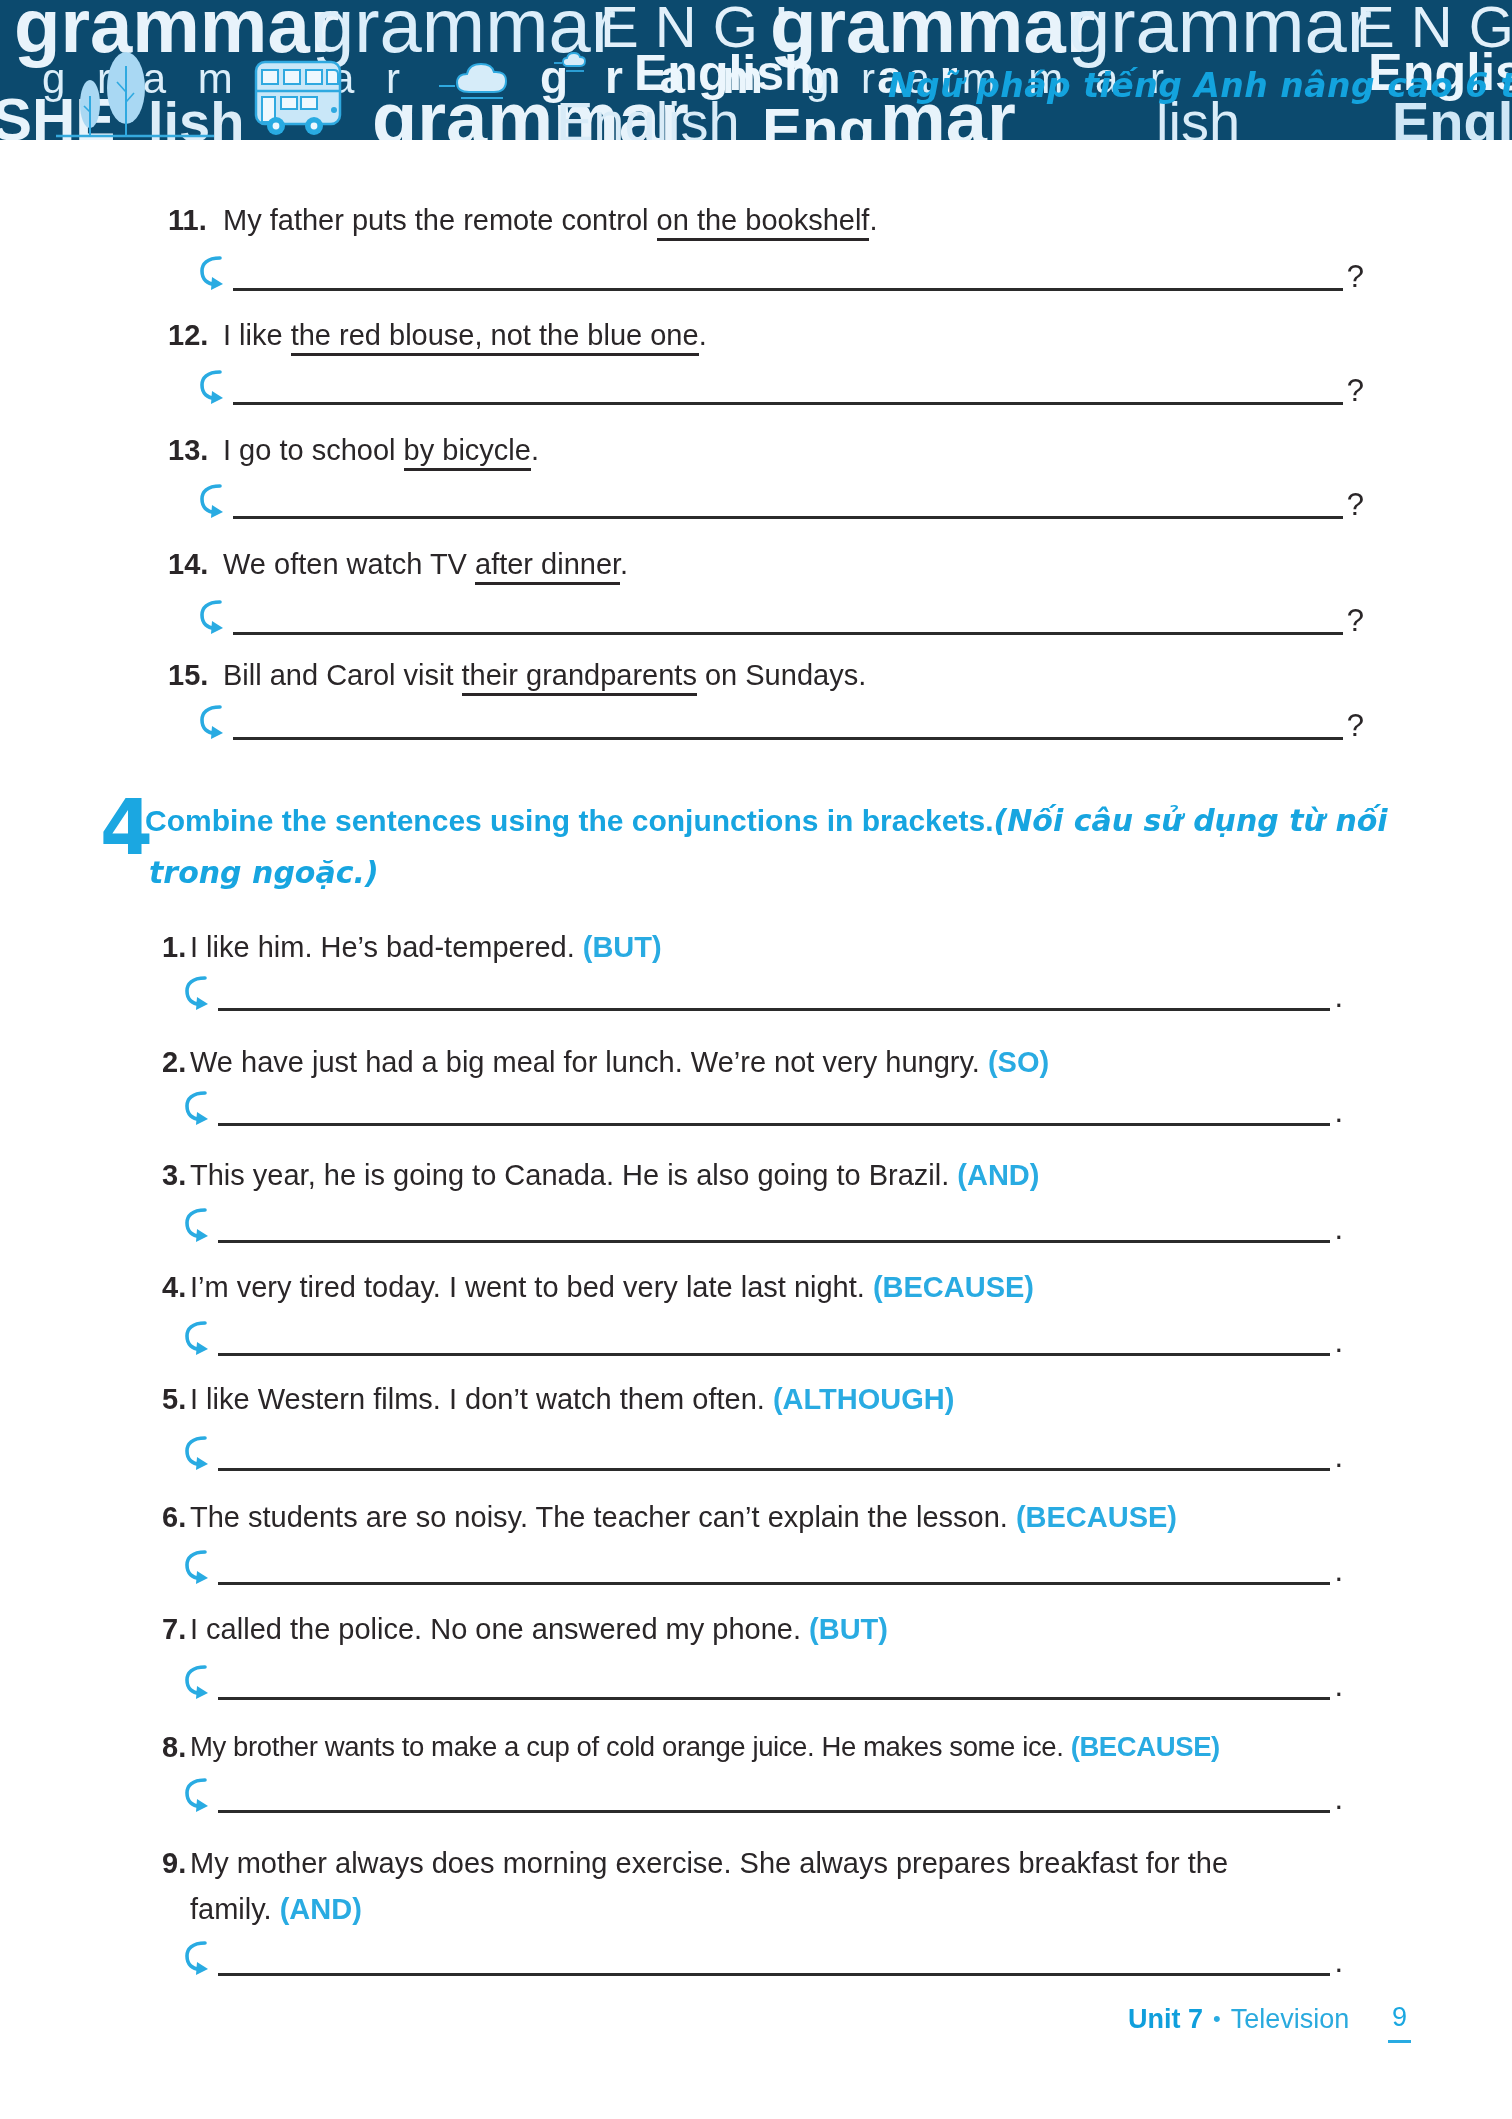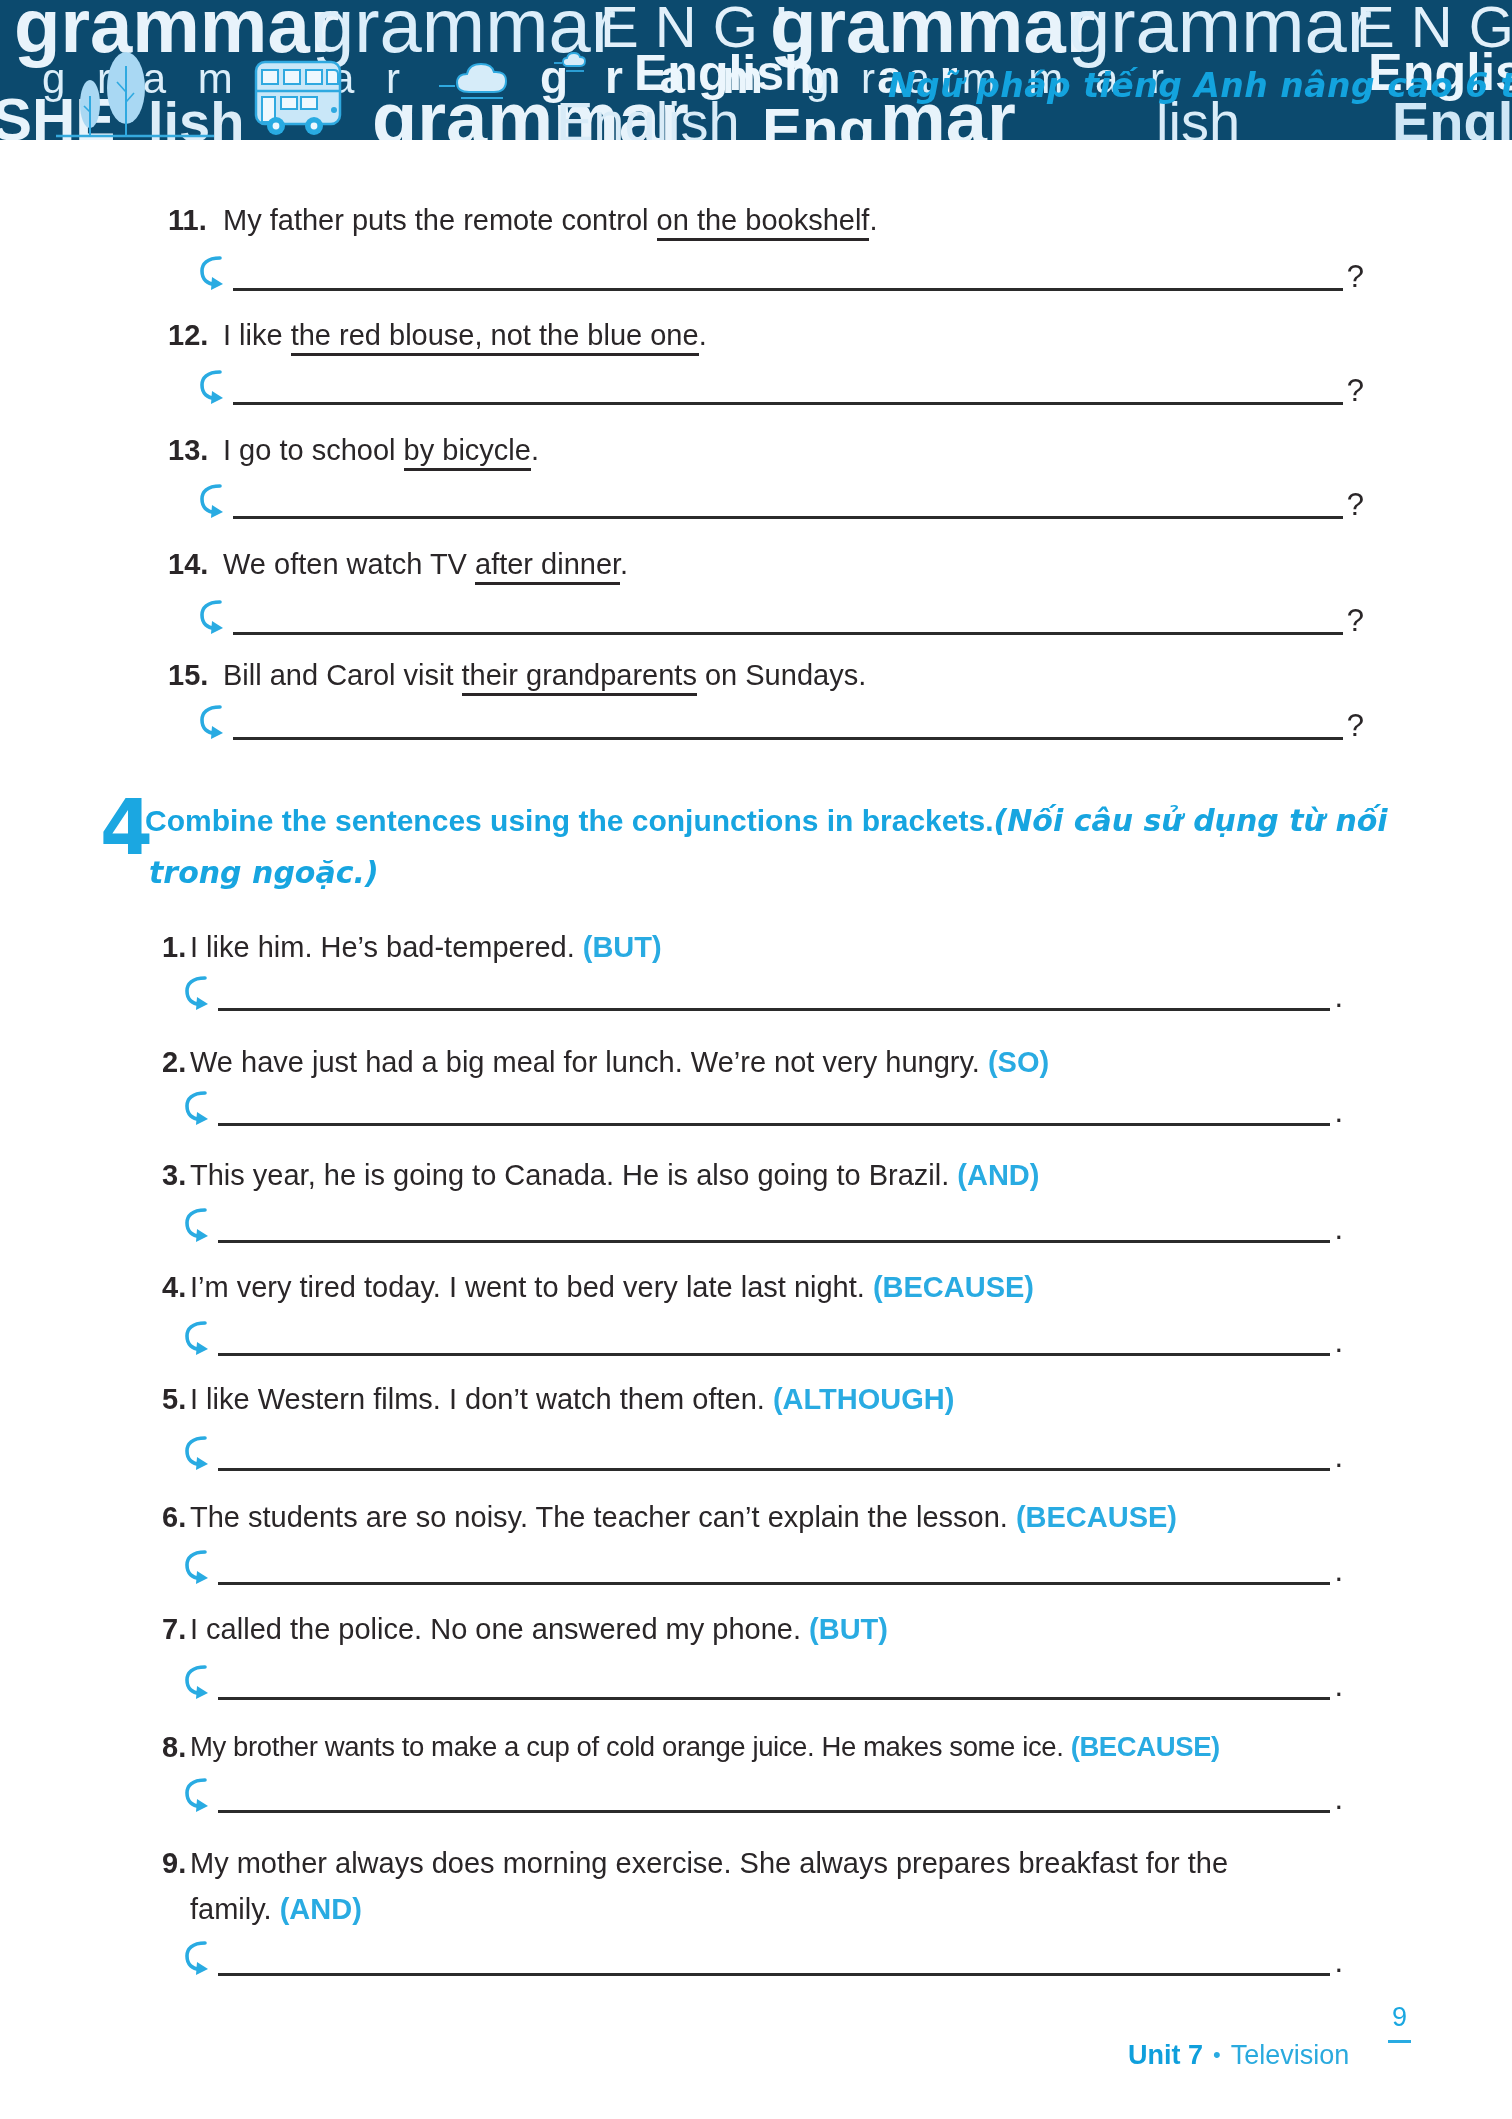--- a/index.html
+++ b/index.html
@@ -27,21 +27,21 @@
   .blankA{left:198px;width:1166px;}
   .blankB{left:183px;width:1160px;}
   
   .sec-number{position:absolute;left:100px;top:790px;font-size:76px;font-weight:bold;color:#1ba7e1;
               font-family:"DejaVu Sans","Liberation Sans",sans-serif;line-height:1;}
   .sec-line{position:absolute;left:145px;font-size:30px;line-height:1.2;color:#17a5e0;white-space:nowrap;}
   .sec-line .en{font-weight:bold;}
   .sec-line .vi{font-weight:bold;font-style:italic;font-family:"DejaVu Sans","Liberation Sans",sans-serif;}
   .sec-line .vi2{margin-left:4px;}
   
-  .footer-group{position:absolute;top:2004px;left:1128px;font-size:27px;color:#2aaade;white-space:nowrap;margin-top:36px;}
+  .footer-group{position:absolute;top:2004px;left:1128px;font-size:27px;color:#2aaade;white-space:nowrap;}
   .footer-group .unit{font-weight:bold;color:#0f9fdc;}
   .footer-group .dot{color:#29abe2;font-size:22px;margin:0 10px;vertical-align:2px;}
   .pagenum{position:absolute;top:2002px;left:1388px;font-size:27px;color:#1aa7e0;
            border-bottom:3px solid #29abe2;padding:0 4px 7px 4px;}
 </style>
 </head>
 <body>
 
 <div class="page">
 

